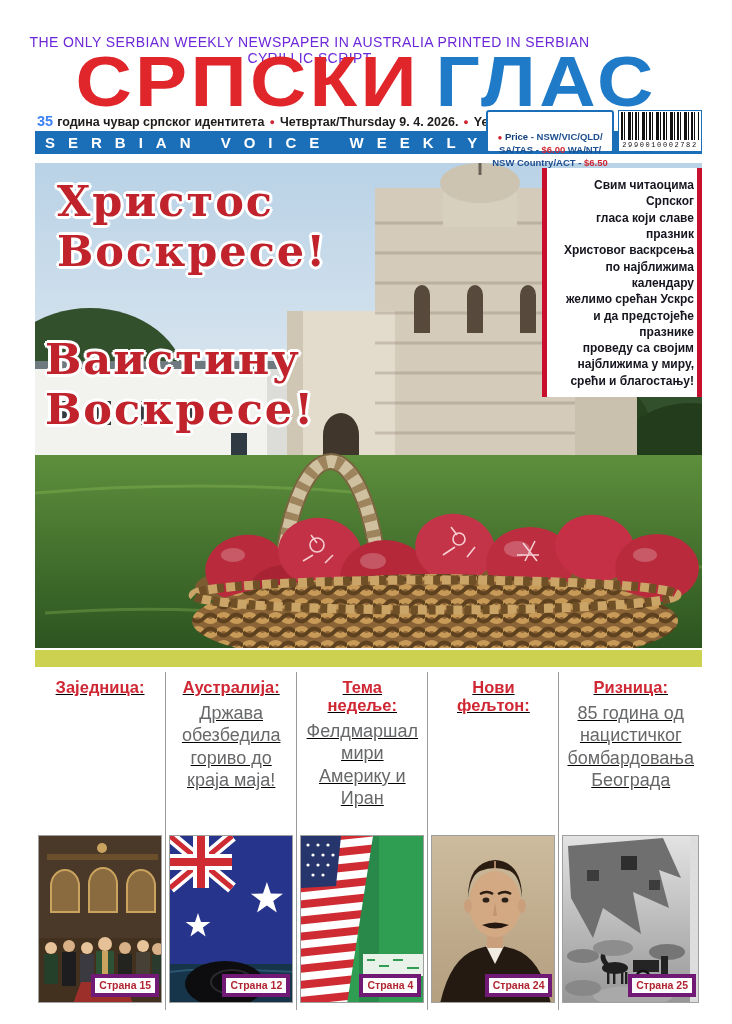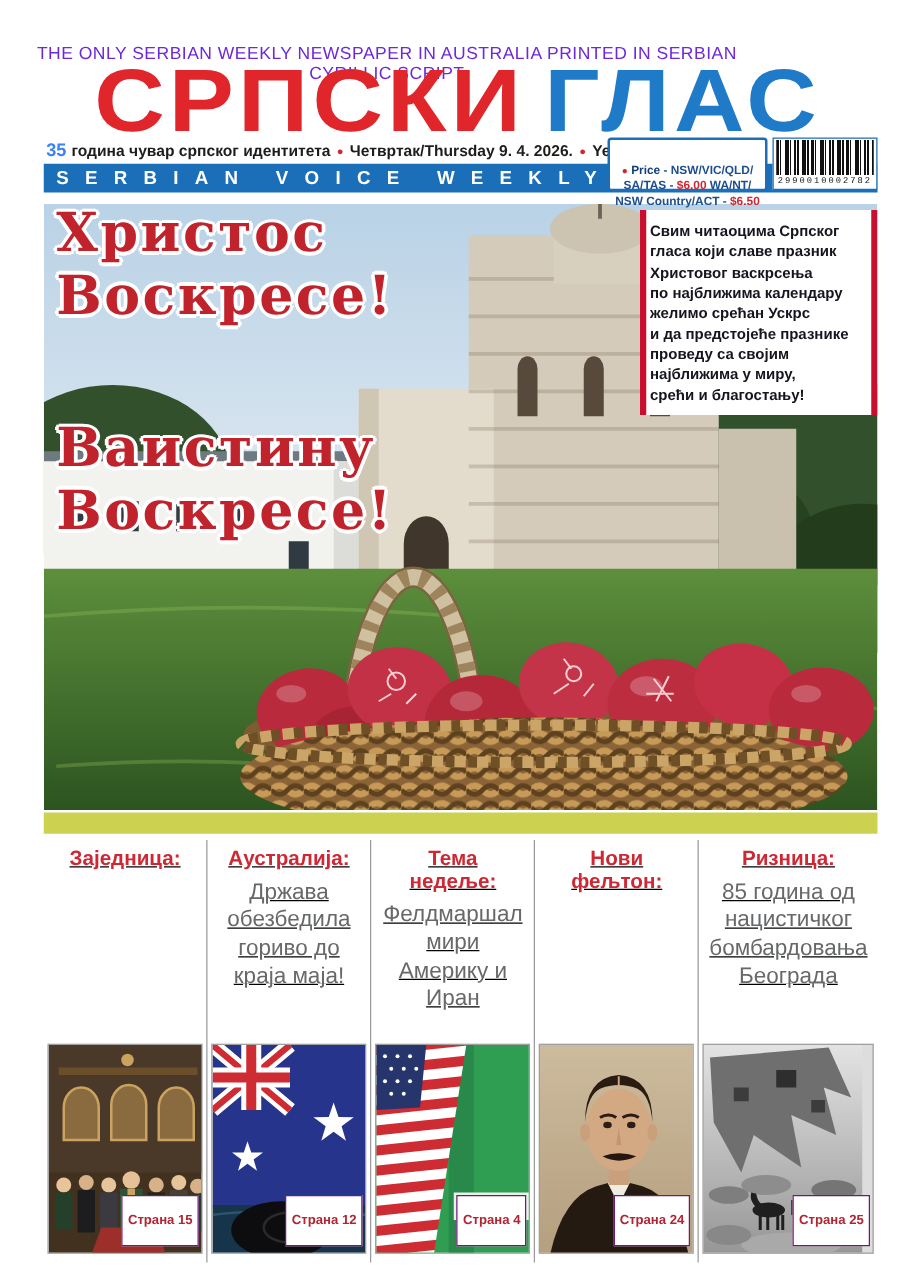--- a/index.html
+++ b/index.html
@@ -60,26 +60,26 @@
   
   .hero { position:absolute; top:163px; left:35px; width:667px; height:485px; overflow:hidden; }
   .hero svg.scene { position:absolute; inset:0; }
   .headline {
     position:absolute; left:10px; z-index:2;
     font-family:"DejaVu Serif", serif; font-weight:700; font-size:43px;
     line-height:1.16; color:#c0232c; letter-spacing:2px;
     text-shadow:-2px -2px 0 #fff, 2px -2px 0 #fff, -2px 2px 0 #fff,
                  2px 2px 0 #fff, 0 3px 0 #fff, 3px 0 0 #fff, -3px 0 0 #fff, 0 -3px 0 #fff;
   }
-  .headline.h1 { top:0; }
+  .headline.h1 { top:14px;margin-left:12px; }
   .headline.h2 { top:172px; }
   .msgbox {
-    position:absolute; top:5px; right:0; width:190px; z-index:2;
+    position:absolute; top:5px; right:0; width:160px; z-index:2;
     background:#fff; border-left:5px solid #c8102e; border-right:5px solid #c8102e;
-    padding:9px 3px 8px 3px; text-align:left;
+    padding:9px 3px 8px 3px; text-align:right;
     font-size:12px; font-weight:700; line-height:1.36; color:#15151f;
   }
   
   .yellowbar { position:absolute; top:650px; left:35px; width:667px; height:17px; background:#ccd24f; }
   
   .teasers {
     position:absolute; top:672px; left:35px; width:667px; height:338px;
     display:grid; grid-template-columns:repeat(5,1fr);text-decoration:underline;
   }
   .col { position:relative; display:flex; flex-direction:column; padding-top:7px; }
@@ -92,22 +92,22 @@
     margin-top:5px; padding:0 8px; text-align:center;
     font-size:18px; line-height:1.25; color:#67686a; font-weight:400;
   }
   .t-img {
     margin:auto 3px 7px 3px; height:168px; position:relative;
     border:1px solid #a0a0a0; overflow:hidden; background:#ddd;
   }
   .t-img svg { position:absolute; inset:0; }
   .page-label {
     position:absolute; right:2px; bottom:5px; z-index:2;
-    background:#fff; border:1px solid #701a75; color:#b02531;
-    font-weight:700; font-size:10.5px; line-height:15px; padding:12px 4px; white-space:nowrap;
+    background:#fff; border:4px solid #701a75; color:#b02531;
+    font-weight:700; font-size:10.5px; line-height:15px; padding:0 4px; white-space:nowrap;
   }
 </style>
 </head>
 <body>
 
 <div class="page">
 
   <div class="tagline">THE ONLY SERBIAN WEEKLY NEWSPAPER IN AUSTRALIA PRINTED IN SERBIAN CYRILLIC SCRIPT</div>
 
   <div class="masthead">

